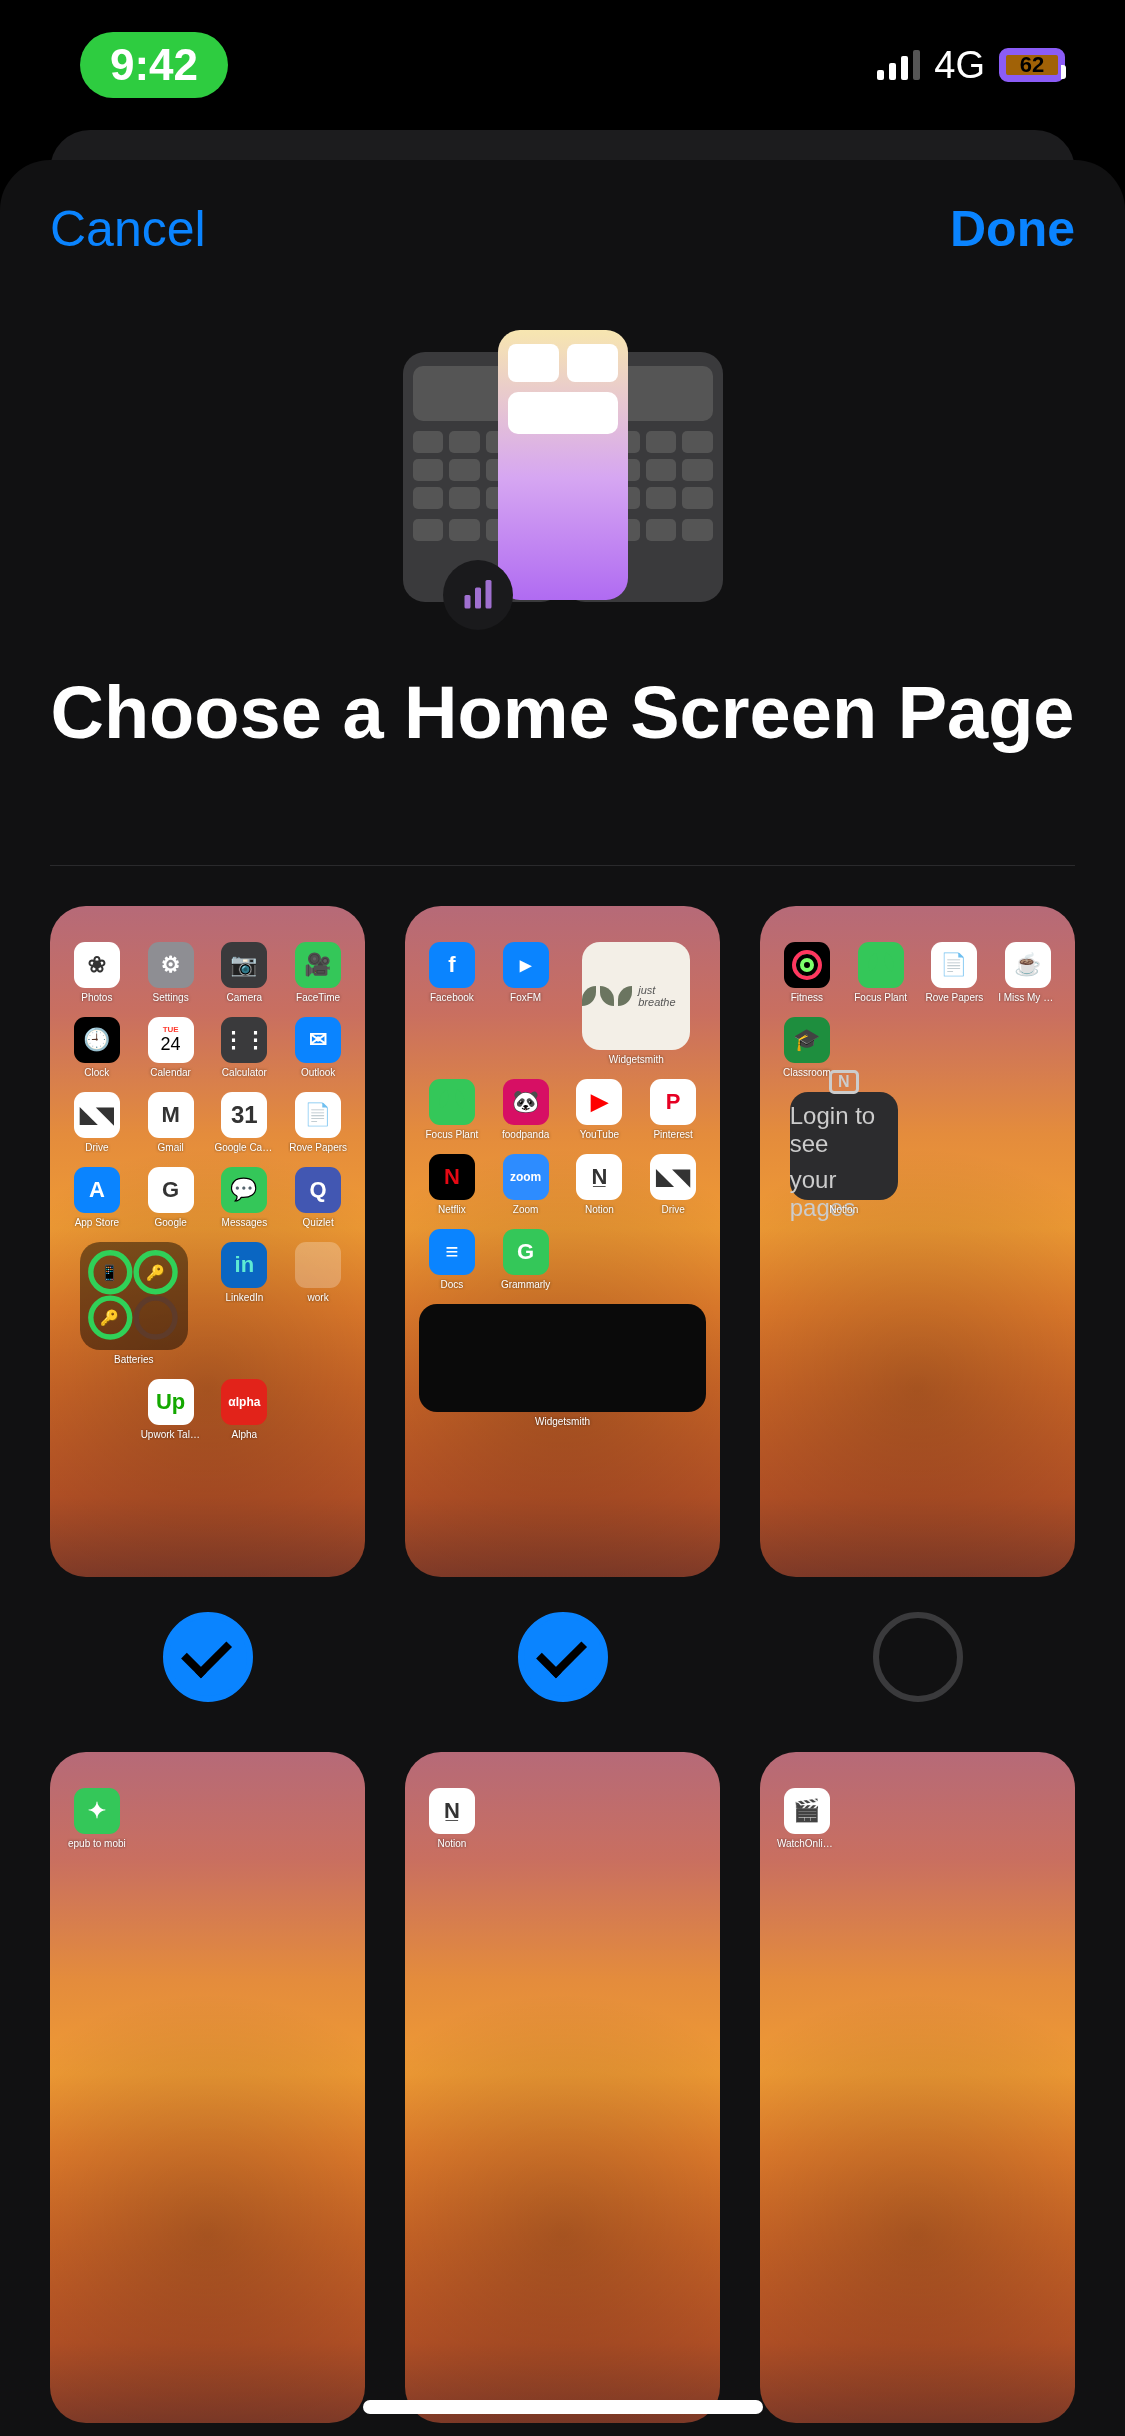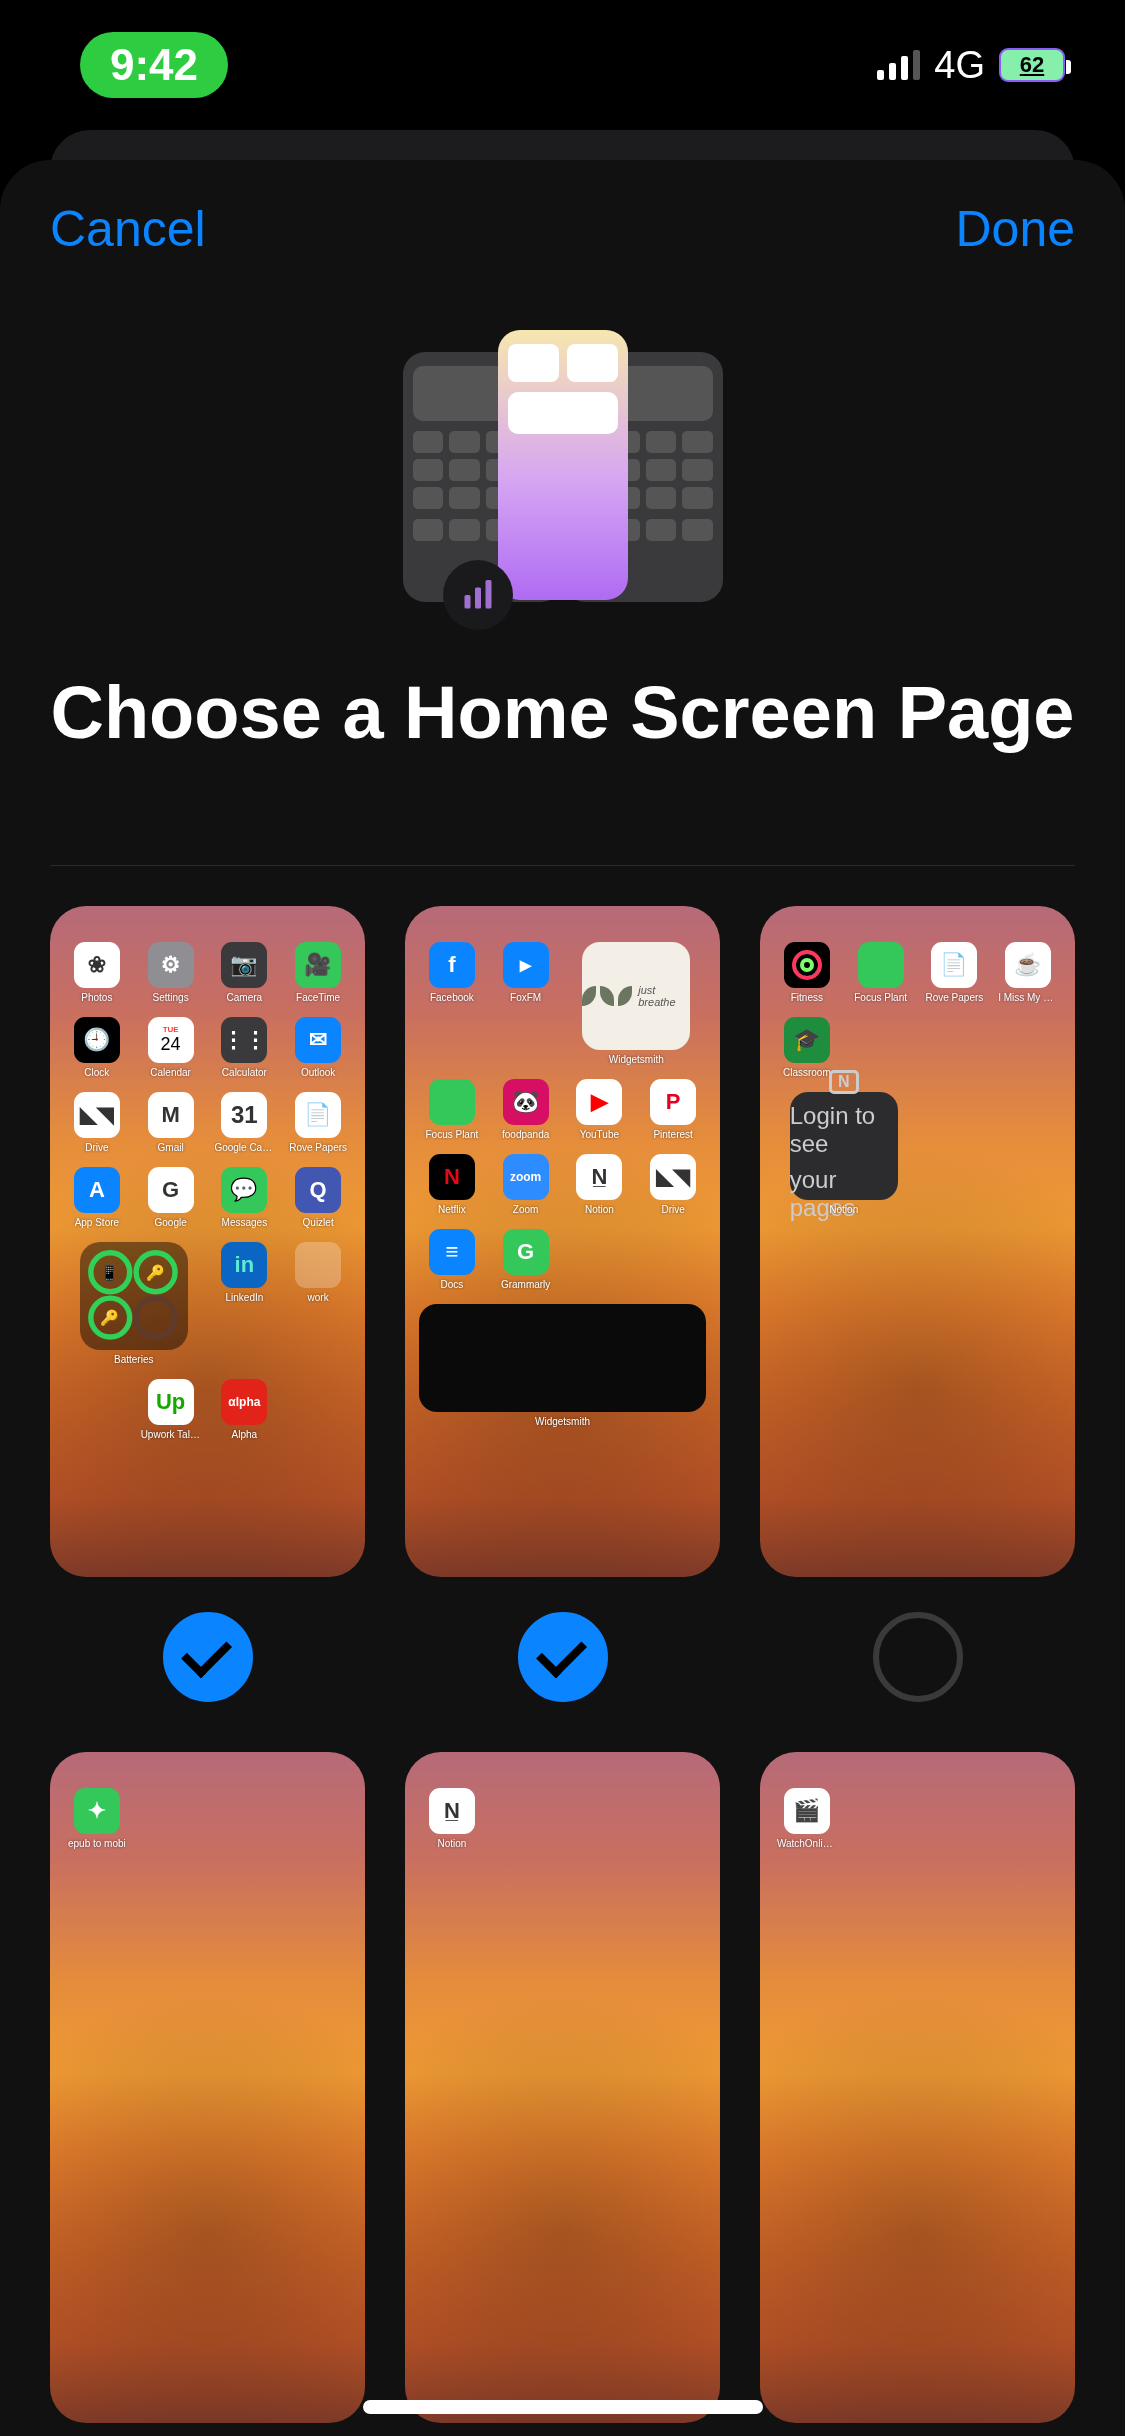--- a/index.html
+++ b/index.html
@@ -12,29 +12,29 @@
   
   .status-bar { position:absolute; top:0; left:0; right:0; height:130px; display:flex; align-items:center; justify-content:space-between; padding:0 60px 0 80px; }
   .time-pill { background:#2ecc40; color:#fff; padding:8px 30px; border-radius:40px; font-size:44px; font-weight:600; }
   .status-right { display:flex; align-items:center; gap:14px; }
   .signal { display:flex; align-items:flex-end; gap:5px; height:30px; }
   .signal span { width:7px; background:#fff; border-radius:2px; }
   .signal span:nth-child(1){height:10px;} .signal span:nth-child(2){height:17px;} .signal span:nth-child(3){height:24px;}
   .signal span:nth-child(4){height:30px;background:#555;}
   .net { font-size:38px; font-weight:500; }
   .battery { display:flex; align-items:center; }
-  .battery-body { width:66px; height:34px; border:2px solid #8b5cf6; border-radius:9px; display:flex; align-items:center; justify-content:center; font-size:22px; font-weight:700; color:#000; background:#86efac; position:relative;text-decoration:underline;}
+  .battery-body { width:66px; height:34px; border:7px solid #8b5cf6; border-radius:9px; display:flex; align-items:center; justify-content:center; font-size:22px; font-weight:700; color:#000; background:#a16207; position:relative;}
   .battery-body::after { content:""; position:absolute; right:-8px; top:10px; width:5px; height:14px; background:#fff; border-radius:0 3px 3px 0;}
   
   .under-sheet { position:absolute; top:130px; left:50px; right:50px; height:40px; background:#1c1c1e; border-radius:40px 40px 0 0; }
   
   .sheet { position:absolute; top:160px; left:0; right:0; bottom:0; background:#111112; border-radius:50px 50px 0 0; padding:40px 50px 0; }
   .sheet-header { display:flex; justify-content:space-between; align-items:flex-start; height:100px; }
   .cancel, .done { font-size:50px; color:#0a84ff; background:none; border:none; }
-  .done { font-weight:400; }
+  .done { font-weight:700; }
   
   .hero { display:flex; justify-content:center; margin-top:30px; margin-bottom:40px; }
   .hero-cluster { position:relative; width:320px; height:280px; }
   .hs-card { position:absolute; width:160px; height:250px; border-radius:22px; background:#3a3a3c; padding:14px 10px; display:flex; flex-direction:column; gap:10px;}
   .hs-card.left  { left:0; top:22px; }
   .hs-card.right { right:0; top:22px; }
   .hs-card .big  { height:55px; background:#555; border-radius:10px; }
   .hs-card .grid { display:grid; grid-template-columns:repeat(4,1fr); gap:6px; }
   .hs-card .grid span { height:22px; background:#555; border-radius:5px; }
   .hs-center { position:absolute; left:95px; top:0; width:130px; height:270px; border-radius:22px; background:linear-gradient(180deg,#f7e6b0 0%,#d6a6f2 55%,#b06bf2 100%); padding:14px 10px; display:flex; flex-direction:column; gap:10px; }

